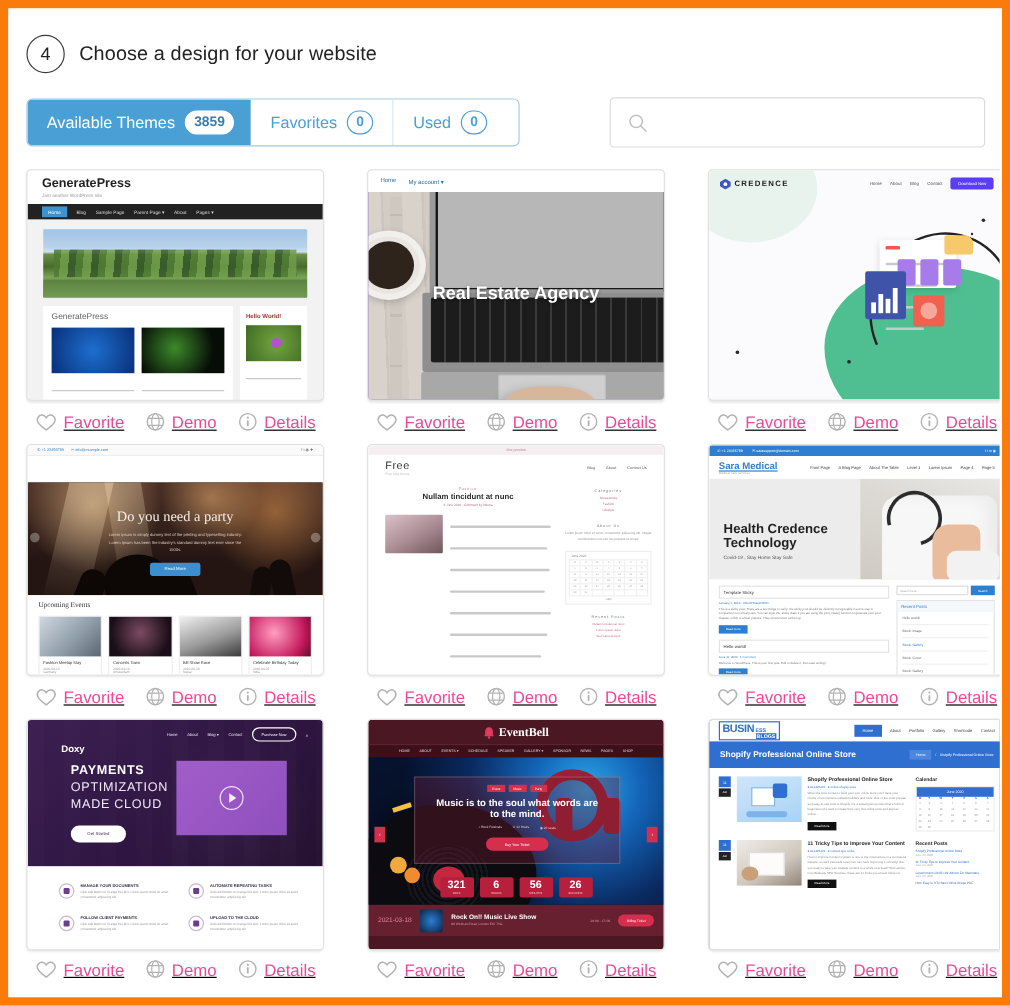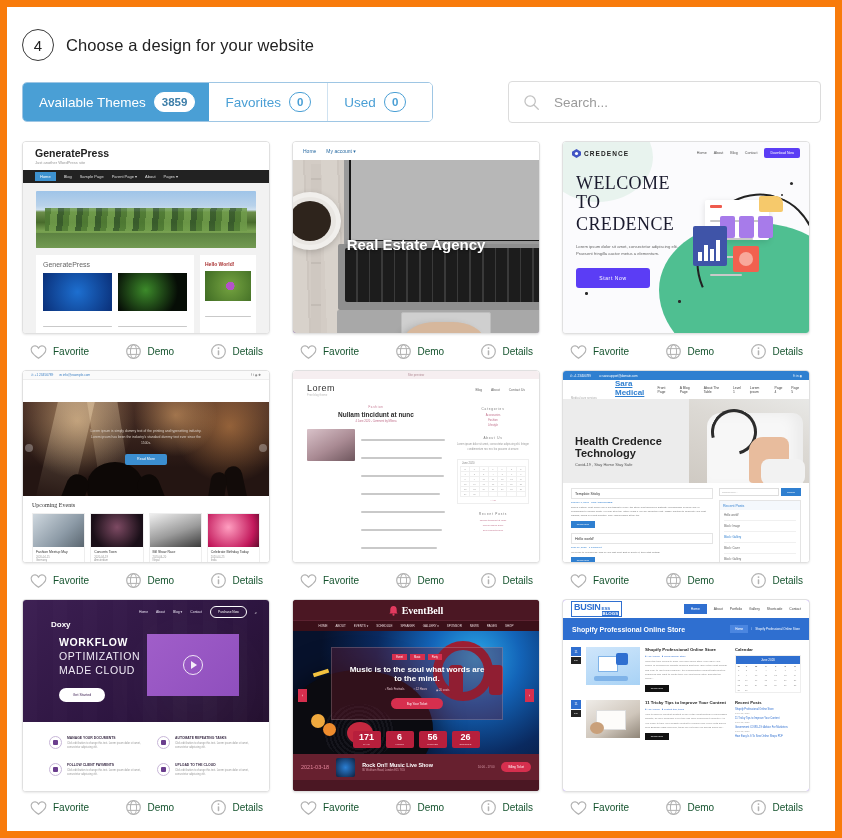--- a/index.html
+++ b/index.html
@@ -64,35 +64,35 @@
     border:none; outline:none; background:transparent;
     font-size:13.5px; color:#555; width:100%;
     font-family:"Liberation Sans", sans-serif;
   }
   .search-input::placeholder { color:#9b9b9b; }
   .mag { flex:0 0 auto; }
 
   
   .grid {
     display:grid; grid-template-columns: repeat(3, 248px);
-    gap: 0px 22px; padding: 18px 0 0 13px;
+    gap: 0px 36px; padding: 18px 0 0 13px; text-decoration: underline;
   }
   .card { width:248px; }
   .thumb {
     height:193px; border:1px solid #e0e0e0; border-radius:4px;
     background:#fff; overflow:hidden; position:relative;
     box-shadow:0 1px 2px rgba(0,0,0,.09);
   }
   .thumb-inner { position:absolute; inset:0; overflow:hidden; }
   .actions {
     display:flex; align-items:center; justify-content:space-between;
     padding: 9px 7px 10px 7px;
   }
   .action { display:flex; align-items:center; gap:5px; cursor:pointer; }
-  .action span.lbl { font-size:10px; color:#14532d; }
+  .action span.lbl { font-size:14px; color:#ec4899; }
   .row3 .actions { padding-top:7px; }
 
   svg { display:block; }
   .sk { background:#c9c9c9; border-radius:1px; display:inline-block; }
   .ctr { display:flex; align-items:center; justify-content:center; }
 </style>
 </head>
 <body>
 
 <div id="frame">
@@ -119,21 +119,20 @@
       </div>
     </div>
 
     <div class="search-wrap">
       <span class="mag">
         <svg width="17" height="17" viewBox="0 0 20 20">
               <circle cx="8.4" cy="8.4" r="6.1" fill="none" stroke="#c2c2c2" stroke-width="1.5"></circle>
               <line x1="12.9" y1="12.9" x2="18" y2="18" stroke="#c2c2c2" stroke-width="1.5" stroke-linecap="round"></line>
             </svg>
       </span>
-      <input class="search-input" placeholder="Search..." style="">
     </div>
   </div>
 
   <div class="grid">
 
     <div class="card">
       <div class="thumb">
         <div class="thumb-inner">
           <div style="position:absolute;left:0;top:0;right:0;height:28px;background:#fff;padding:5px 0 0 12px;">
             <div style="font:bold 10.5px 'Liberation Sans',sans-serif;color:#222;">GeneratePress</div>
@@ -284,26 +283,20 @@
             </span>
             <span style="margin-left:auto;display:flex;align-items:center;gap:7px;">
               <span style="font-size:3.7px;color:#555;">Home</span>
                   <span style="font-size:3.7px;color:#555;">About</span>
               <span style="font-size:3.7px;color:#555;">Blog</span>
                   <span style="font-size:3.7px;color:#555;">Contact</span>
               <span style="background:#5b3df5;color:#fff;font-size:3.5px;padding:3px 6px;border-radius:2px;">Download Now</span>
             </span>
           </div>
 
-          <div style="position:absolute;left:13px;top:32px;width:118px;">
-            <div style="font:18px 'Liberation Serif',serif;color:#1b1b2e;letter-spacing:.4px;line-height:1.05;text-transform:uppercase;">Welcome to</div>
-            <div style="font:18px 'Liberation Serif',serif;color:#1b1b2e;letter-spacing:.4px;line-height:1.05;text-transform:uppercase;margin-top:3px;">Credence</div>
-            <div style="font-size:4.2px;color:#666;margin-top:9px;line-height:1.7;">Lorem ipsum dolor sit amet, consectetur adipiscing elit. Praesent fringilla auctor metus a elementum.</div>
-            <div style="margin-top:11px;background:#5b3df5;color:#fff;border-radius:3px;width:74px;height:20px;display:flex;align-items:center;justify-content:center;font-size:5px;letter-spacing:.6px;">Start Now</div>
-          </div>
 
           <div style="position:absolute;left:142px;top:58px;width:64px;height:40px;background:#fff;border-radius:2px;box-shadow:0 2px 6px rgba(0,0,0,.12);padding:5px;">
             <div style="width:12px;height:3px;background:#ef5b4d;border-radius:1px;"></div>
             <div class="sk" style="height:2px;width:90%;margin-top:4px;"></div>
             <div class="sk" style="height:2px;width:80%;margin-top:2.5px;"></div>
             <div class="sk" style="height:2px;width:86%;margin-top:2.5px;"></div>
             <div class="sk" style="height:2px;width:60%;margin-top:2.5px;"></div>
           </div>
           <div style="position:absolute;left:157px;top:74px;display:flex;gap:4px;">
             <div style="width:15px;height:22px;background:#a77bea;border-radius:2px;"></div>
@@ -374,20 +367,21 @@
                radial-gradient(circle at 84% 26%,rgba(255,170,90,.45),transparent 26%),
                linear-gradient(180deg,#4a3026,#241512 70%);"></div>
             <div style="position:absolute;left:24px;top:-6px;width:36px;height:110px;background:linear-gradient(180deg,rgba(255,230,190,.38),transparent);transform:rotate(13deg);"></div>
             <div style="position:absolute;left:72px;top:-6px;width:30px;height:110px;background:linear-gradient(180deg,rgba(255,230,190,.3),transparent);transform:rotate(-9deg);"></div>
             <div style="position:absolute;left:64px;bottom:-12px;width:56px;height:46px;background:#0d0806;border-radius:50% 50% 40% 40%;"></div>
             <div style="position:absolute;left:40px;bottom:-18px;width:22px;height:40px;background:#0d0806;border-radius:10px;transform:rotate(22deg);"></div>
             <div style="position:absolute;left:118px;bottom:-18px;width:22px;height:40px;background:#0d0806;border-radius:10px;transform:rotate(-22deg);"></div>
             <div style="position:absolute;right:24px;bottom:-14px;width:18px;height:44px;background:#120b09;border-radius:9px;transform:rotate(-12deg);"></div>
             <div style="position:absolute;right:44px;bottom:-16px;width:16px;height:40px;background:#120b09;border-radius:8px;transform:rotate(9deg);"></div>
             <div style="position:absolute;left:0;top:21px;width:100%;text-align:center;">
+              <div style="font:12px 'Liberation Serif',serif;color:#f3ece6;">Do you need a party</div>
               <div style="font-size:3.4px;color:#d8cec6;margin:6px auto 0;width:118px;line-height:1.75;">Lorem ipsum is simply dummy text of the printing and typesetting industry. Lorem ipsum has been the industry's standard dummy text ever since the 1500s.</div>
               <div style="margin:7px auto 0;background:#3b8ed0;color:#fff;width:42px;height:11px;border-radius:2px;display:flex;align-items:center;justify-content:center;font-size:3.6px;">Read More</div>
             </div>
             <div style="position:absolute;left:2px;top:45%;width:8px;height:8px;border-radius:50%;background:rgba(255,255,255,.3)"></div>
             <div style="position:absolute;right:2px;top:45%;width:8px;height:8px;border-radius:50%;background:rgba(255,255,255,.3)"></div>
           </div>
           <div style="position:absolute;left:0;top:125px;right:0;bottom:0;background:#fff;padding:6px 9px;">
             <div style="font:6px 'Liberation Serif',serif;color:#333;">Upcoming Events</div>
             <div style="display:flex;gap:5px;margin-top:5px;">
               <div style="flex:1;border:1px solid #eee;">
@@ -460,21 +454,21 @@
     </div>
 
     <div class="card">
       <div class="thumb">
         <div class="thumb-inner" style="background:#fff;">
           <div style="position:absolute;left:0;top:0;right:0;height:8px;background:#f6eef0;display:flex;align-items:center;justify-content:center;">
             <span style="font-size:3px;color:#b08a94;">Site preview</span>
           </div>
           <div style="position:absolute;left:0;top:8px;right:0;height:22px;display:flex;align-items:center;padding:0 14px;">
             <div>
-              <div style="font:9px 'Liberation Sans',sans-serif;color:#333;letter-spacing:.5px;">Lorem</div>
+              <div style="font:9px 'Liberation Sans',sans-serif;color:#333;letter-spacing:.5px;">Free</div>
               <div style="font-size:2.8px;color:#bbb;">Free blog theme</div>
             </div>
             <div style="margin-left:auto;display:flex;gap:9px;">
               <span style="font-size:3.3px;color:#666;">Blog</span>
                   <span style="font-size:3.3px;color:#666;">About</span>
                   <span style="font-size:3.3px;color:#666;">Contact Us</span>
             </div>
           </div>
           <div style="position:absolute;left:14px;top:34px;width:138px;">
             <div style="text-align:center;font-size:2.9px;color:#c06e8a;letter-spacing:.7px;">Fashion</div>
@@ -604,21 +598,21 @@
     <div class="card">
       <div class="thumb">
         <div class="thumb-inner" style="background:#fff;">
           <div style="position:absolute;left:0;top:0;right:0;height:9px;background:#2f7fd0;display:flex;align-items:center;padding:0 7px;gap:8px;">
             <span style="font-size:3px;color:#fff;">✆ +1 23456789</span>
             <span style="font-size:3px;color:#fff;">✉ sarasupport@domain.com</span>
             <span style="margin-left:auto;font-size:3px;color:#fff;">f t in ◉</span>
           </div>
           <div style="position:absolute;left:0;top:9px;right:0;height:19px;background:#fff;display:flex;align-items:center;padding:0 8px;">
             <div>
-              <div style="font:bold 8px 'Liberation Sans',sans-serif;color:#2f7fd0;text-decoration:underline;margin-left:44px;">Sara Medical</div>
+              <div style="font:bold 8px 'Liberation Sans',sans-serif;color:#2f7fd0;text-decoration:underline;">Sara Medical</div>
               <div style="font-size:2.7px;color:#aaa;">Medical care services</div>
             </div>
             <div style="margin-left:auto;display:flex;gap:7px;">
               <span style="font-size:3.4px;color:#444;">Front Page</span>
                   <span style="font-size:3.4px;color:#444;">A Blog Page</span>
               <span style="font-size:3.4px;color:#444;">About The Table</span>
                   <span style="font-size:3.4px;color:#444;">Level 1</span>
               <span style="font-size:3.4px;color:#444;">Lorem ipsum</span>
                   <span style="font-size:3.4px;color:#444;">Page 4</span>
               <span style="font-size:3.4px;color:#444;">Page 5</span>
@@ -712,21 +706,21 @@
               <span style="margin-left:auto;display:flex;align-items:center;gap:8px;">
                 <span style="font-size:3.4px;color:#e6dff0;">Home</span>
                     <span style="font-size:3.4px;color:#e6dff0;">About</span>
                 <span style="font-size:3.4px;color:#e6dff0;">Blog ▾</span>
                     <span style="font-size:3.4px;color:#e6dff0;">Contact</span>
                 <span style="border:1px solid #fff;color:#fff;font-size:3.2px;padding:3px 7px;border-radius:9px;">Purchase Now</span>
                 <span style="font-size:4px;color:#fff;">⌕</span>
               </span>
             </div>
             <div style="position:absolute;left:36px;top:36px;width:110px;">
-              <div style="font:bold 10.5px 'Liberation Sans',sans-serif;color:#fff;letter-spacing:.6px;">WORKFLOW</div>
+              <div style="font:bold 10.5px 'Liberation Sans',sans-serif;color:#fff;letter-spacing:.6px;">PAYMENTS</div>
               <div style="font:10.5px 'Liberation Sans',sans-serif;color:#efe9f5;letter-spacing:.6px;margin-top:2px;">OPTIMIZATION</div>
               <div style="font:10.5px 'Liberation Sans',sans-serif;color:#efe9f5;letter-spacing:.6px;margin-top:2px;">MADE CLOUD</div>
               <div style="margin-top:12px;background:#fff;color:#3c1f52;border-radius:10px;width:46px;height:14px;display:flex;align-items:center;justify-content:center;font-size:3.6px;">Get Started</div>
             </div>
             <div style="position:absolute;left:124px;top:34px;width:92px;height:62px;background:linear-gradient(135deg,#a05ec9,#8f4fbd);" class="ctr">
               <div style="width:20px;height:20px;border:1.4px solid rgba(255,255,255,.85);border-radius:50%;" class="ctr">
                 <div style="width:0;height:0;border-left:6px solid rgba(255,255,255,.9);border-top:4px solid transparent;border-bottom:4px solid transparent;margin-left:2px;"></div>
               </div>
             </div>
           </div>
@@ -857,21 +851,21 @@
                 <span style="font-size:2.7px;color:#e8c6ce;">◉ 20 seats</span>
               </div>
               <div style="margin:6px auto 0;background:#d62f4e;color:#fff;width:52px;height:11px;border-radius:6px;display:flex;align-items:center;justify-content:center;font-size:3px;">Buy Your Ticket</div>
             </div>
 
             <div style="position:absolute;left:5px;top:58px;width:9px;height:13px;background:#d62f4e;color:#fff;font-size:4px;" class="ctr">‹</div>
             <div style="position:absolute;right:5px;top:58px;width:9px;height:13px;background:#d62f4e;color:#fff;font-size:4px;" class="ctr">›</div>
 
             <div style="position:absolute;left:0;bottom:6px;width:100%;display:flex;gap:5px;justify-content:center;">
               <div style="width:28px;background:#b71f3c;border-radius:2px;padding:2px 0;text-align:center;">
-                <div style="font:bold 9px 'Liberation Sans',sans-serif;color:#fff;line-height:1;">171</div>
+                <div style="font:bold 9px 'Liberation Sans',sans-serif;color:#fff;line-height:1;">321</div>
                 <div style="font-size:2.4px;color:#f3c7cf;margin-top:1px;">DAYS</div>
               </div>
               <div style="width:28px;background:#b71f3c;border-radius:2px;padding:2px 0;text-align:center;">
                 <div style="font:bold 9px 'Liberation Sans',sans-serif;color:#fff;line-height:1;">6</div>
                 <div style="font-size:2.4px;color:#f3c7cf;margin-top:1px;">HOURS</div>
               </div>
               <div style="width:28px;background:#b71f3c;border-radius:2px;padding:2px 0;text-align:center;">
                 <div style="font:bold 9px 'Liberation Sans',sans-serif;color:#fff;line-height:1;">56</div>
                 <div style="font-size:2.4px;color:#f3c7cf;margin-top:1px;">MINUTES</div>
               </div>

